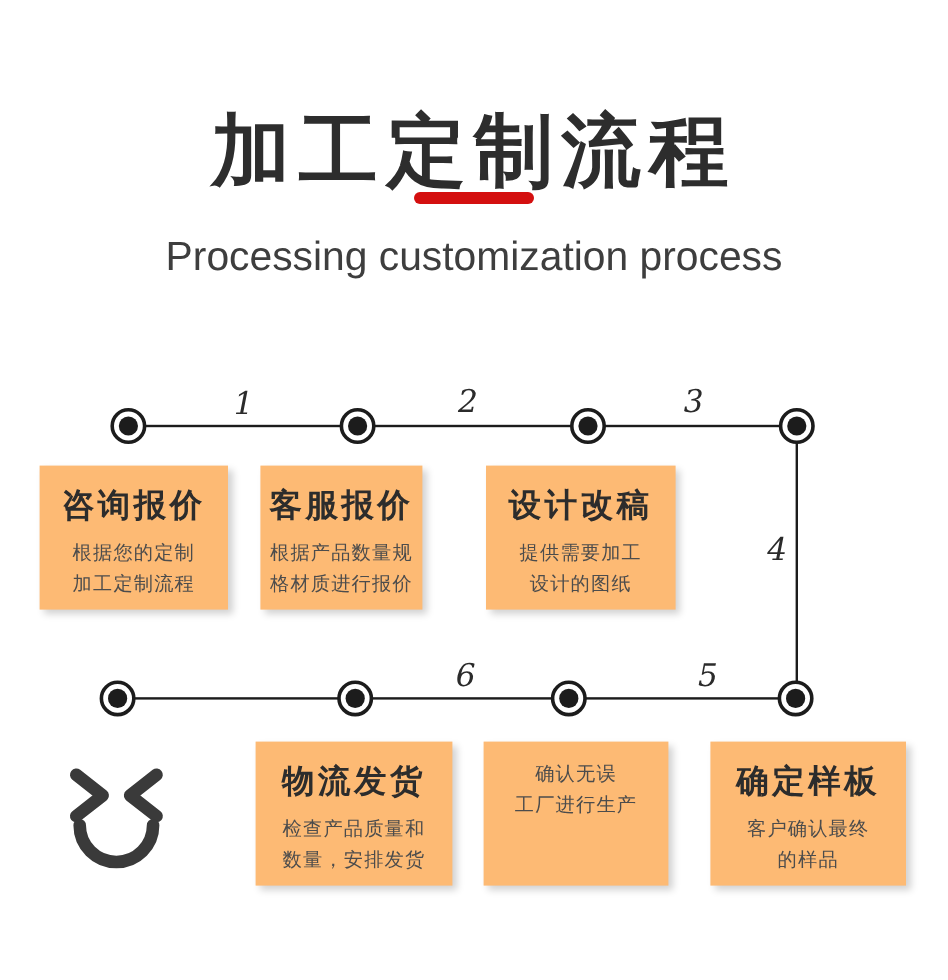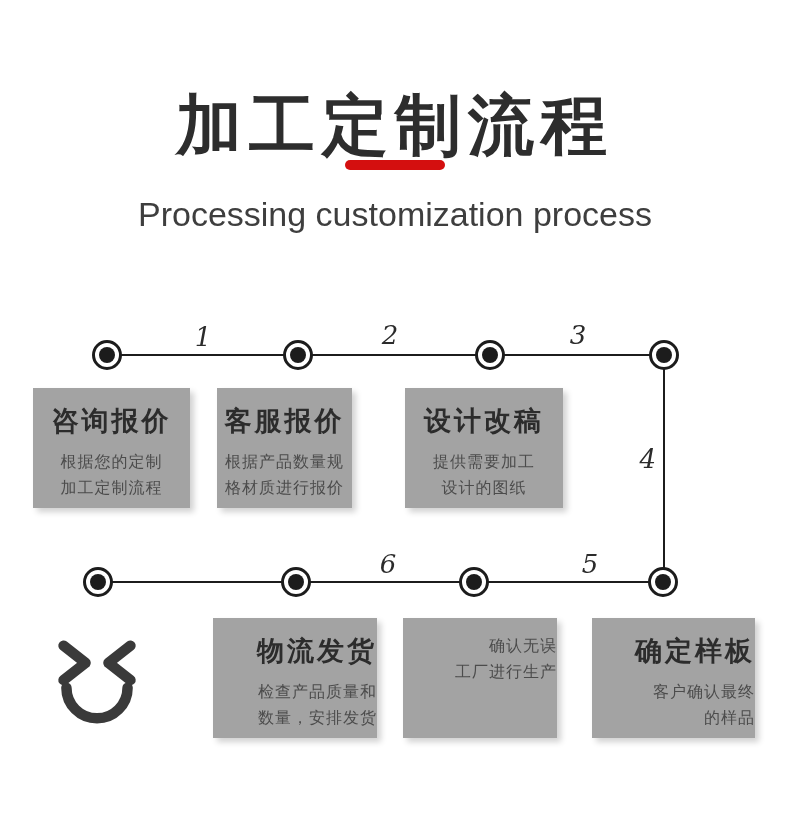--- a/index.html
+++ b/index.html
@@ -47,27 +47,27 @@
     font-style:italic;
     font-size:26px;
     color:#2b2b2b;
     transform:translateX(-50%);
     line-height:1;
   }
   .num.right-anchor{transform:translateX(-100%);}
   .step-box{
     position:absolute;
     height:120px;box-sizing:border-box;
-    background:#a3a3a3;
+    background:#fdba74;
     box-shadow:4px 4px 6px rgba(0,0,0,0.18);
     text-align:center;
     padding-top:15px;
   }
   .row1{top:388px;}
-  .row2{top:618px;text-align:right;}
+  .row2{top:618px;}
   .step-title{
     font-size:27px;font-weight:bold;
     color:#2c2c2c;letter-spacing:3px;
     margin-bottom:10px;
   }
   .step-desc{
     font-size:16px;color:#4c4c4c;
     line-height:1.65;letter-spacing:1px;
     white-space:pre-line;
   }

